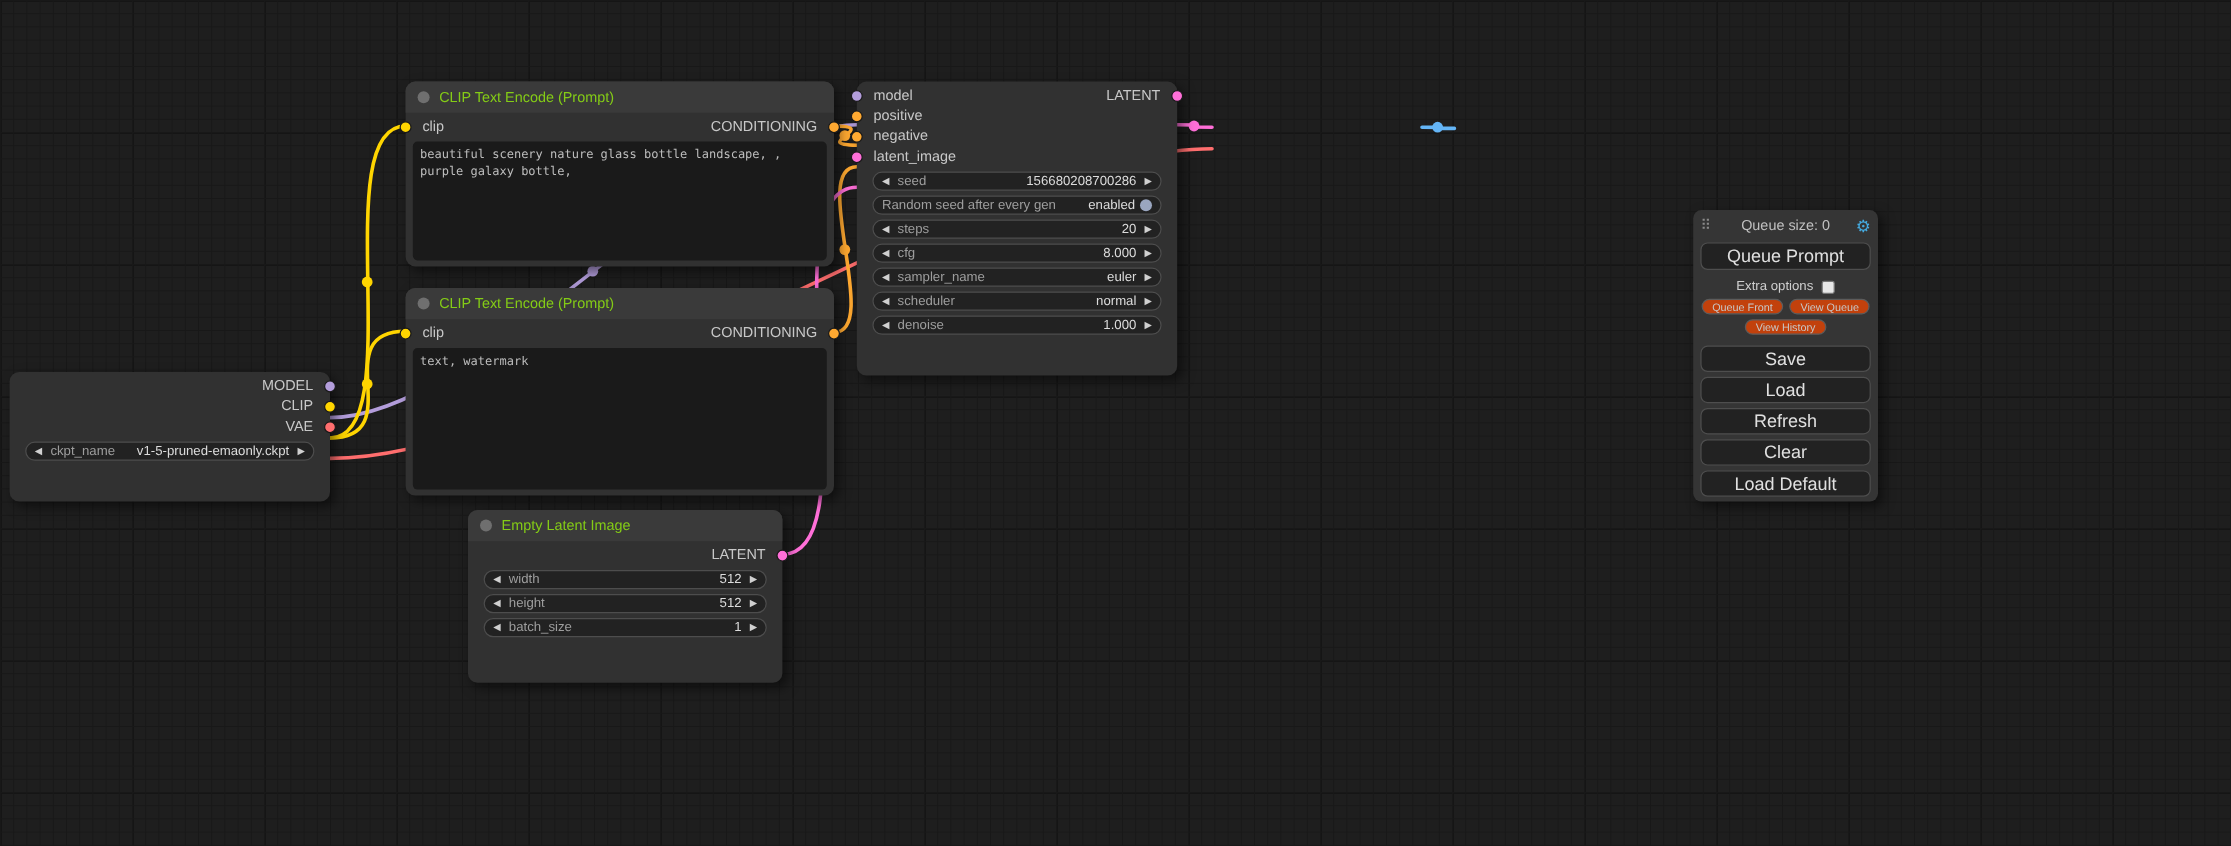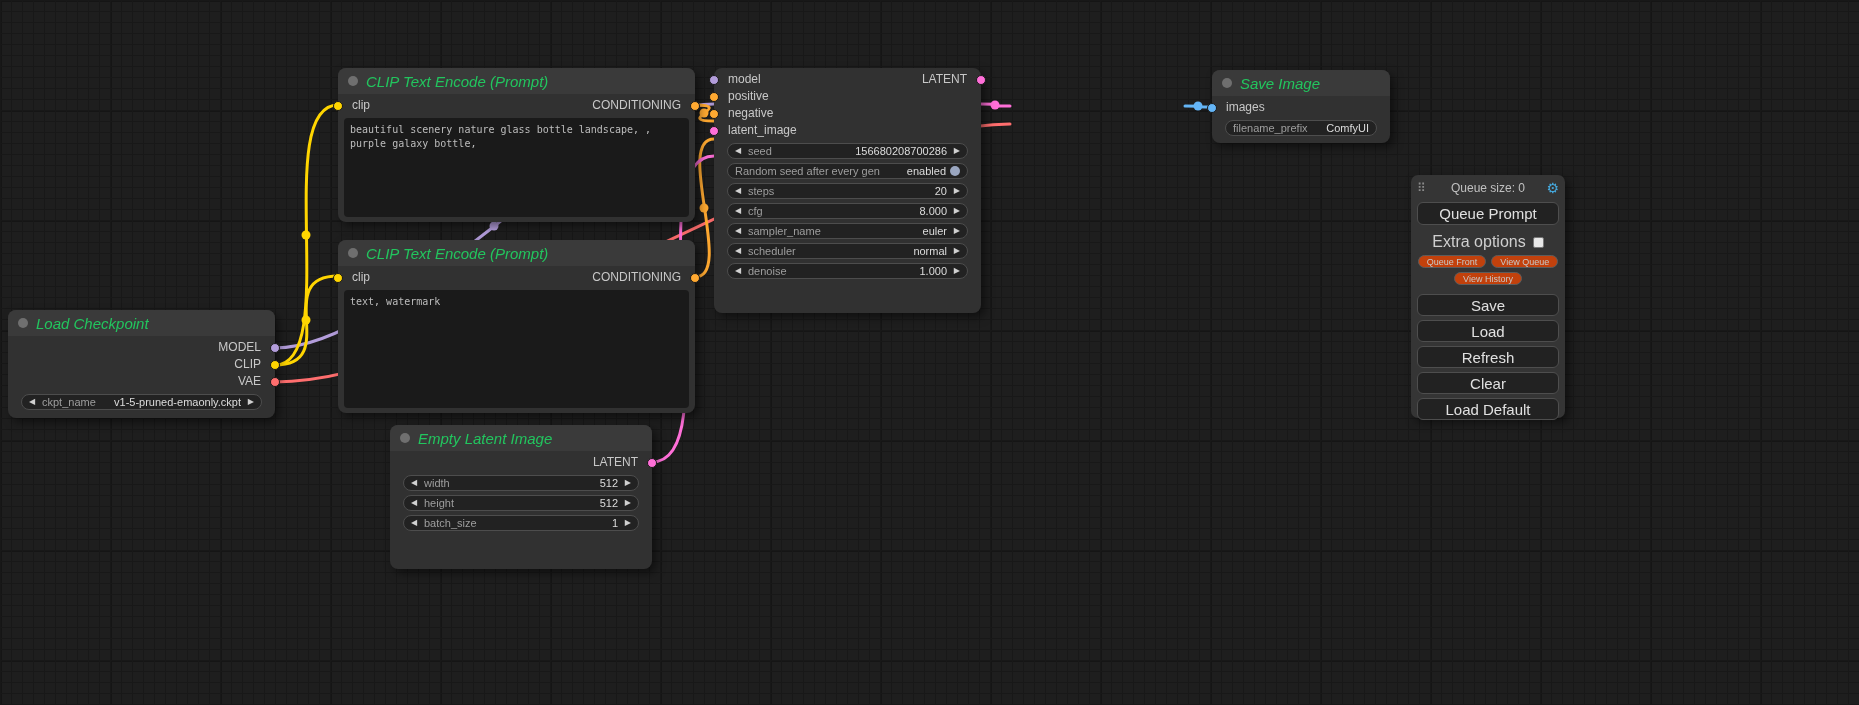--- a/index.html
+++ b/index.html
@@ -47,24 +47,23 @@
     font-size: 12px;
   }
   .ntitle {
     height: 26px;
     display: flex;
     align-items: center;
     gap: 8px;
     padding: 0 10px;
     background: #3a3a3a;
     border-radius: 8px 8px 0 0;
-    color: #22c55e;
-    font-size: 15px;
+    color: #84cc16;
+    font-size: 12px;
     cursor: move;
-    font-style: italic;
   }
   .tdot { width: 10px; height: 10px; border-radius: 50%; background: #6f6f6f; flex: 0 0 auto; }
   .ttext { white-space: nowrap; overflow: hidden; }
   .srow { position: relative; height: 17px; line-height: 17px; padding: 0 14px; align-items: center; }
   .srow.first { margin-top: 3px; }
   .srow.out { text-align: right; }
   .srow.dual { display: flex; justify-content: space-between; }
   .slabel { color: #c8c8c8; }
   .dot {
     position: absolute;
@@ -149,21 +148,21 @@
     font-size: 15px;
     cursor: pointer;
   }
   .mbtn.primary { height: 23px; }
   .mextra {
     margin-top: 8px;
     display: flex;
     align-items: center;
     justify-content: center;
     gap: 7px;
-    font-size: 16px;
+    font-size: 11px;
     color: #cfcfcf;
   }
   .mcheck {
     width: 11px; height: 11px;
     background: #e8e8e8;
     border-radius: 2px;
     border: 1px solid #777;
     cursor: pointer;
   }
   .mrow {
@@ -204,24 +203,20 @@
     <circle class="wdot clip" cx="306" cy="235" r="4.5"></circle>
     <circle class="wdot clip" cx="306" cy="320" r="4.5"></circle>
     <circle class="wdot conditioning" cx="704" cy="113" r="4.5"></circle>
     <circle class="wdot conditioning" cx="704" cy="208" r="4.5"></circle>
     <circle class="wdot latent" cx="683" cy="309" r="4.5"></circle>
     <circle class="wdot latent" cx="995" cy="105" r="4.5"></circle>
     <circle class="wdot image" cx="1198" cy="106" r="4.5"></circle>
   </svg>
 
   <div class="node" style="left:8px;top:310px;width:267px;height:108px">
-    <div class="ntitle">
-      <span class="tdot"></span>
-      <span class="ttext">Load Checkpoint</span>
-    </div>
     <div class="srow out first">
       <span class="slabel">MODEL</span>
       <span class="dot r model"></span>
     </div>
     <div class="srow out">
       <span class="slabel">CLIP</span>
       <span class="dot r clip"></span>
     </div>
     <div class="srow out">
       <span class="slabel">VAE</span>
@@ -319,34 +314,20 @@
     </div>
     <div class="widget">
       <span class="arr">◀</span>
       <span class="wlabel">denoise</span>
       <span class="wvalue">1.000</span>
       <span class="arr right">▶</span>
     </div>
   </div>
 
 
-  <div class="node" style="left:1212px;top:70px;width:178px;height:73px">
-    <div class="ntitle">
-      <span class="tdot"></span>
-      <span class="ttext">Save Image</span>
-    </div>
-    <div class="srow first">
-      <span class="slabel">images</span>
-      <span class="dot l image"></span>
-    </div>
-    <div class="widget">
-      <span class="wlabel">filename_prefix</span>
-      <span class="wvalue">ComfyUI</span>
-    </div>
-  </div>
 
   <div class="node" style="left:390px;top:425px;width:262px;height:144px">
     <div class="ntitle">
       <span class="tdot"></span>
       <span class="ttext">Empty Latent Image</span>
     </div>
     <div class="srow out first">
       <span class="slabel">LATENT</span>
       <span class="dot r latent"></span>
     </div>

